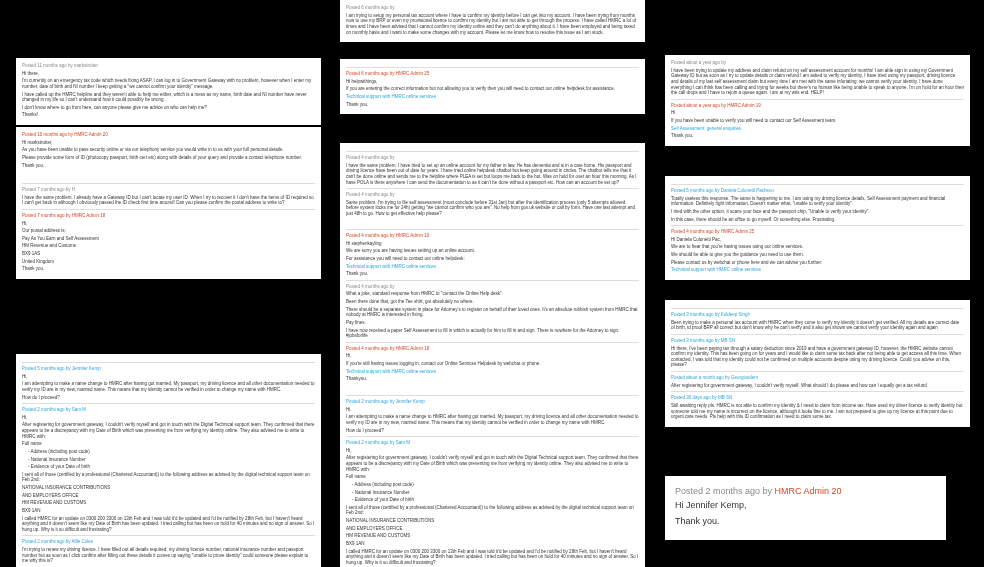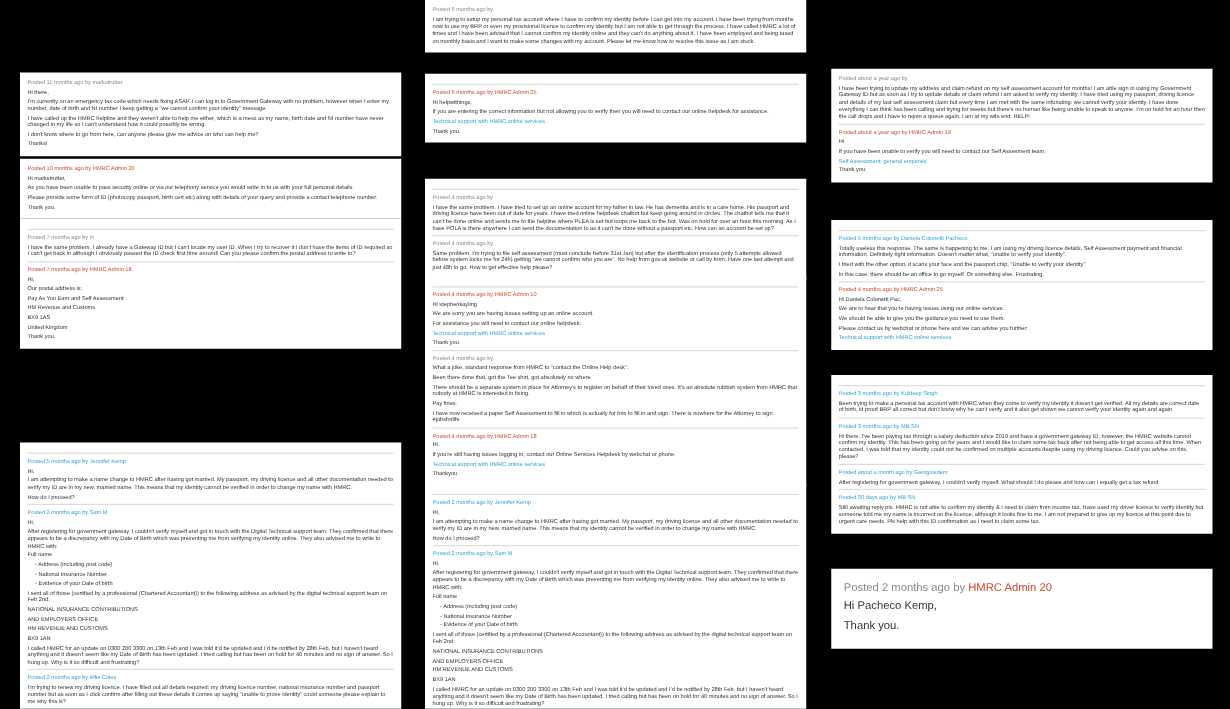--- a/index.html
+++ b/index.html
@@ -226,21 +226,21 @@
     <div class="body">
         <p>After registering for government gateway, I couldn't verify myself. What should I do please and how can I equally get a tax refund</p>
       </div>
     <div class="hr"></div>
     <div class="meta"><span class="author">Posted 30 days ago by MB SN</span></div>
     <div class="body">
         <p>Still awaiting reply pls. HMRC is not able to confirm my identity &amp; I need to claim from income tax. Have used my driver licence to verify identity but someone told me my name is incorrect on the licence, although it looks fine to me. I am not prepared to give up my licence at this point due to urgent care needs. Pls help with this ID confirmation as I need to claim some tax.</p>
       </div>
   </div>
 
-  <div class="post" style="left:665px;top:455px;width:305px;padding:10px">
+  <div class="post" style="left:665px;top:476px;width:281px;padding:10px">
     <div class="meta" style="font-size:9px"><span style="color:#888">Posted 2 months ago by </span><span class="reply" style="color:#d24726">HMRC Admin 20</span></div>
     <div class="body" style="font-size:9px;line-height:1.5">
-      <p>Hi Pacheco Kemp,</p>
+      <p>Hi Jennifer Kemp,</p>
       <p>Thank you.</p>
     </div>
   </div>
 
 </div>
 
 </body></html>

